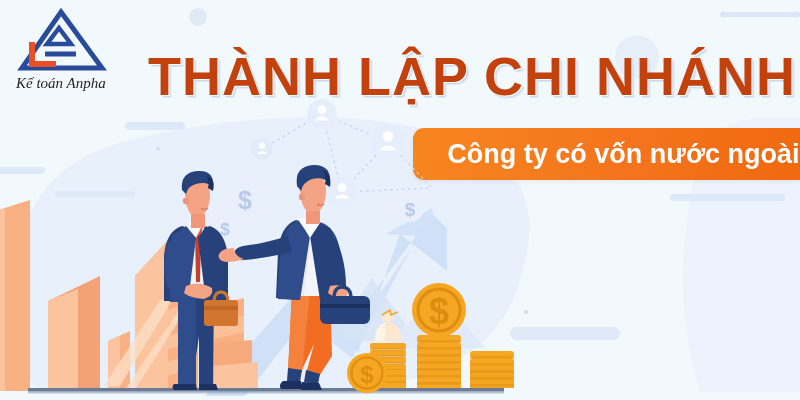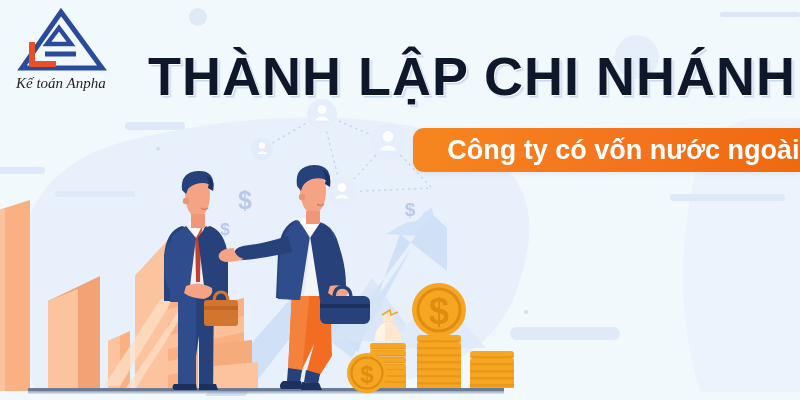--- a/index.html
+++ b/index.html
@@ -24,33 +24,33 @@
   
   #headline {
     position:absolute;
     left:148px; top:44px;
     width:648px;
     height:64px;
     display:flex; align-items:center; justify-content:center;
     font-size:54px;
     font-weight:bold;
     letter-spacing:1px;
-    color:#0f172a;
+    color:#c2410c;
     white-space:nowrap;
     text-shadow:
        1px 1px 0 #ffffff,
        2px 2px 0 #c9d9ee,
        3px 3px 0 #dfe8f5;
     line-height:1;
   }
   
   #subtitle-pill {
     position:absolute;
     left:413px; top:128px;
-    width:387px; height:44px;
+    width:387px; height:52px;
     background:linear-gradient(100deg,#f7861f 0%,#f4741d 55%,#f0690f 100%);
     border-radius:11px 0 0 11px;
     display:flex; align-items:center; justify-content:center;
     box-shadow:0 2px 5px rgba(0,0,0,0.06);
     padding-left:26px;
   }
   #subtitle-pill span {
     color:#ffffff;
     font-size:27px;
     font-weight:bold;

